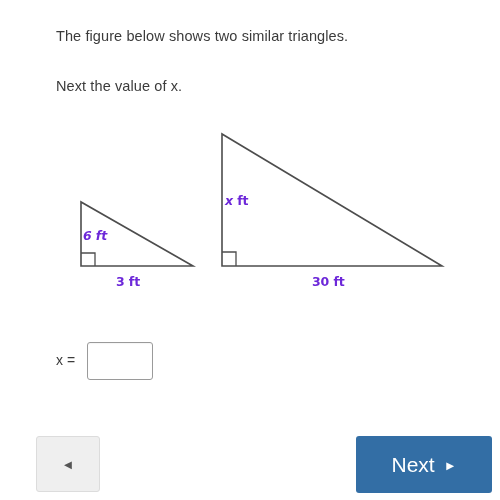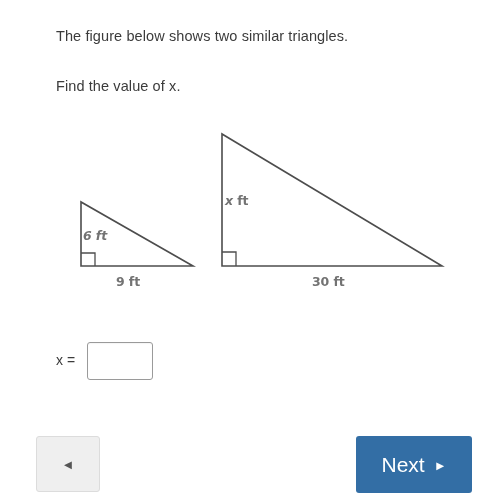--- a/index.html
+++ b/index.html
@@ -45,21 +45,21 @@
     width: 500px;
     height: 200px;
   }
   #figure svg { display: block; }
 
   .fig-label {
     position: absolute;
     font-family: "DejaVu Sans", sans-serif;
     font-size: 12.5px;
     font-weight: 600;
-    color: #737373;
+    color: #6d28d9;
     white-space: nowrap;
     letter-spacing: -0.1px;
   }
   #label-left-height  { left: 75px;  top: 122px; font-style: italic; }
   #label-left-base    { left: 108px; top: 168px; }
   #label-right-height { left: 217px; top: 87px;  }
   #label-right-base   { left: 304px; top: 168px; }
   .ital { font-style: italic; }
 
   
@@ -120,21 +120,21 @@
     align-items: center;
     justify-content: center;
     font-size: 13px;
     color: #555555;
     line-height: 1;
   }
   #next-button {
     position: absolute;
     left: 348px;
     top: 5px;
-    width: 116px;
+    width: 136px;
     height: 57px;
     box-sizing: border-box;
     background: #336ea5;
     border: none;
     border-radius: 3px;
     cursor: pointer;
     color: #ffffff;
     font-family: "Liberation Sans", sans-serif;
     font-size: 21px;
     display: flex;
@@ -144,38 +144,38 @@
     padding: 0;
   }
   #next-arrow-icon { font-size: 13px; line-height: 1; position: relative; top: 1px; }
 </style>
 </head>
 <body>
 
 <div id="page">
 
   <div id="q-line-1" class="q-line">The figure below shows two similar triangles.</div>
-  <div id="q-line-2" class="q-line">Find the value of x.</div>
+  <div id="q-line-2" class="q-line">Next the value of x.</div>
 
   <div id="figure">
     <svg width="500" height="200" viewBox="0 0 500 200">
 
       <g>
         <polygon points="73,96 73,160 185,160" fill="none" stroke="#4d4d4d" stroke-width="1.6" stroke-linejoin="miter"></polygon>
         <polyline points="73,147 87,147 87,160" fill="none" stroke="#4d4d4d" stroke-width="1.3"></polyline>
       </g>
 
       <g>
         <polygon points="214,28 214,160 434,160" fill="none" stroke="#4d4d4d" stroke-width="1.6" stroke-linejoin="miter"></polygon>
         <polyline points="214,146 228,146 228,160" fill="none" stroke="#4d4d4d" stroke-width="1.3"></polyline>
       </g>
     </svg>
 
     <div id="label-left-height" class="fig-label">6 ft</div>
-    <div id="label-left-base" class="fig-label">9 ft</div>
+    <div id="label-left-base" class="fig-label">3 ft</div>
 
     <div id="label-right-height" class="fig-label"><span class="ital">x</span><span> ft</span></div>
 
     <div id="label-right-base" class="fig-label">30 ft</div>
   </div>
 
   <div id="answer-row">
     <span id="answer-label">x =</span>
     <input id="answer-input" type="text" placeholder="" style="">
   </div>

